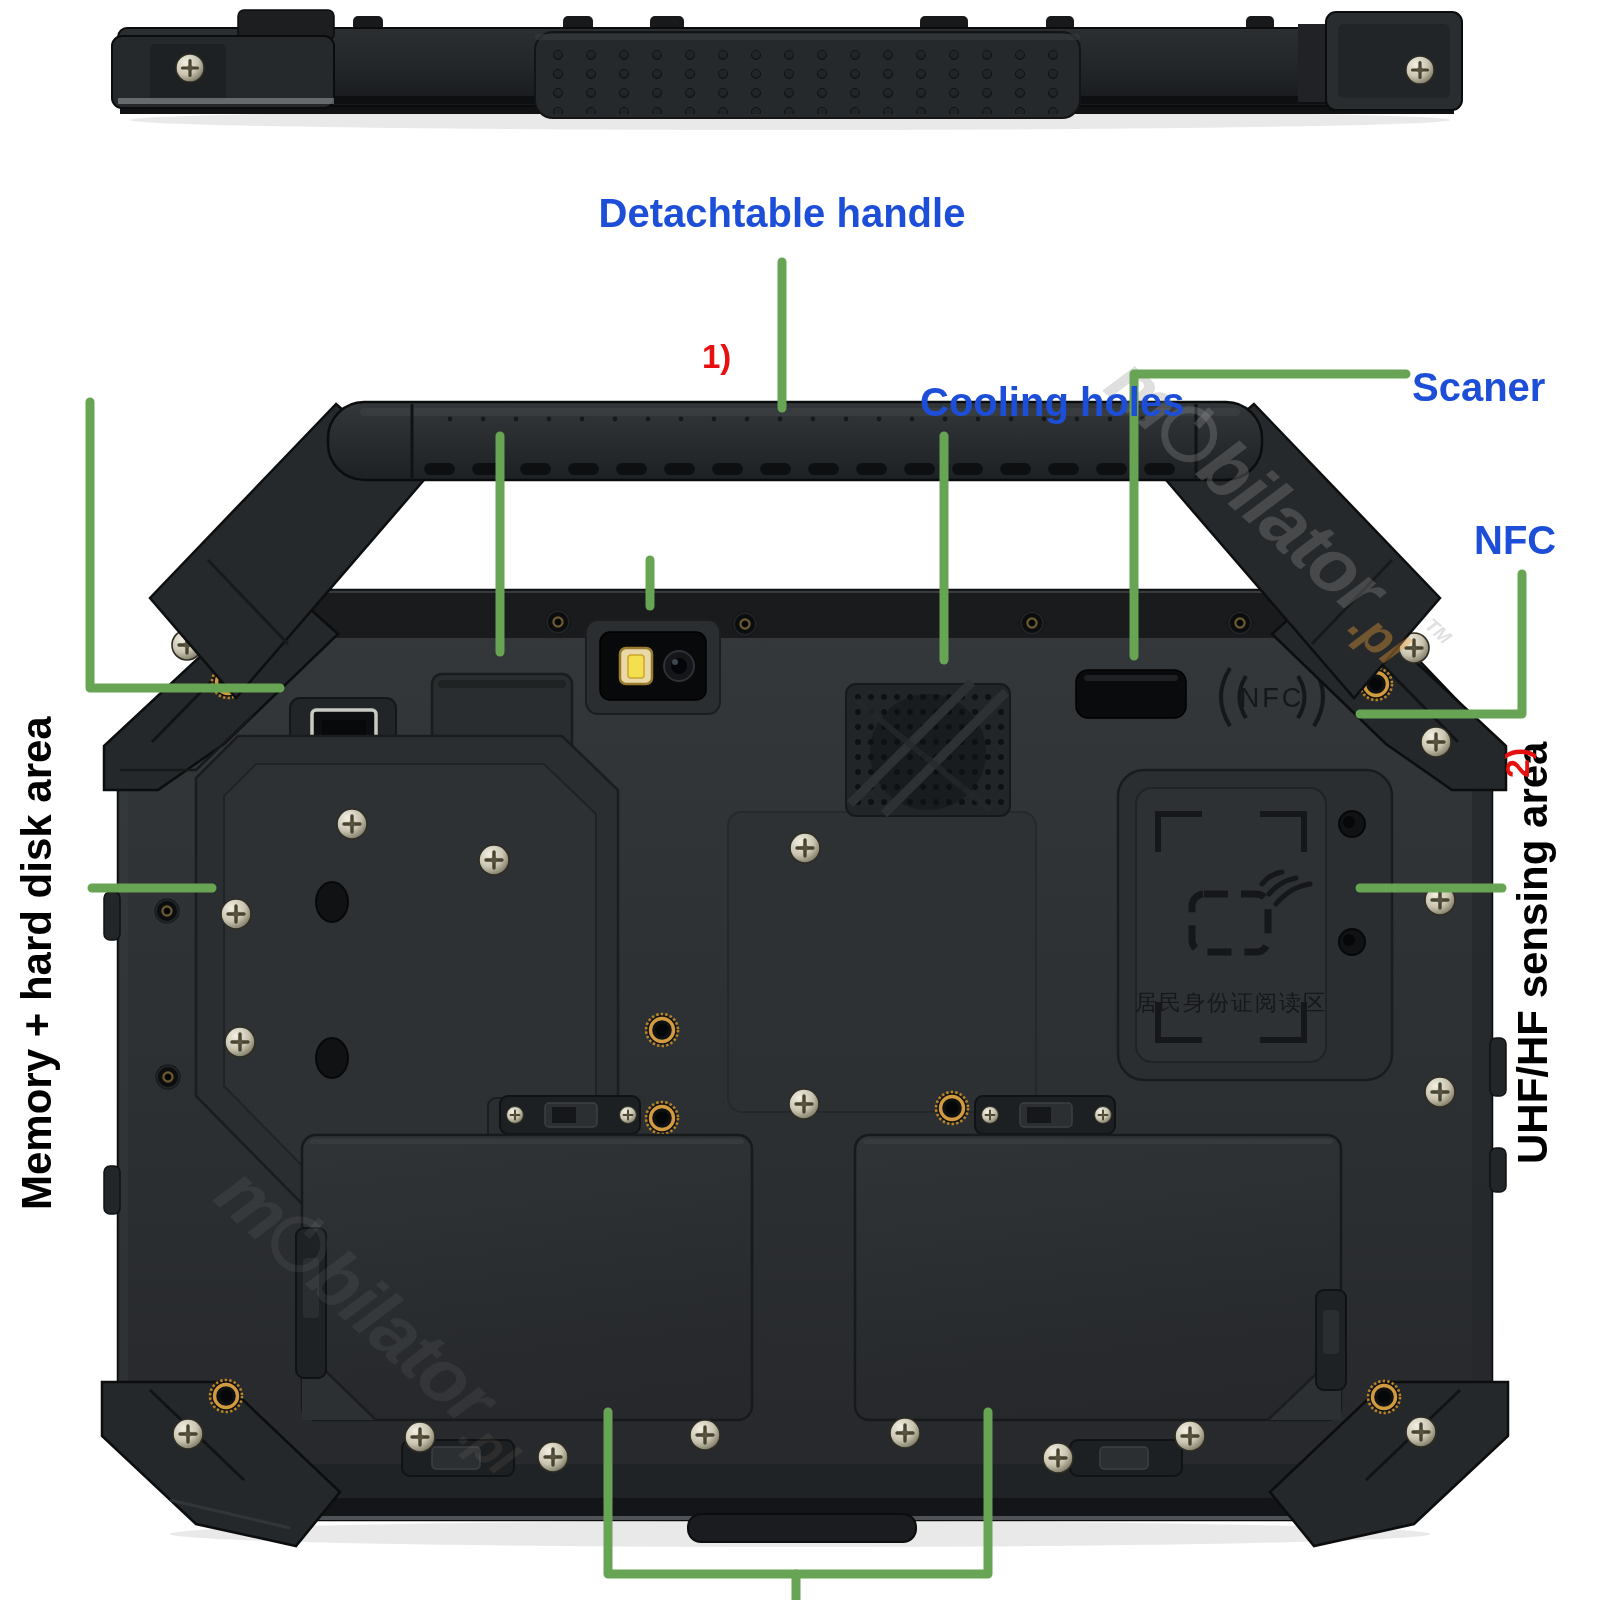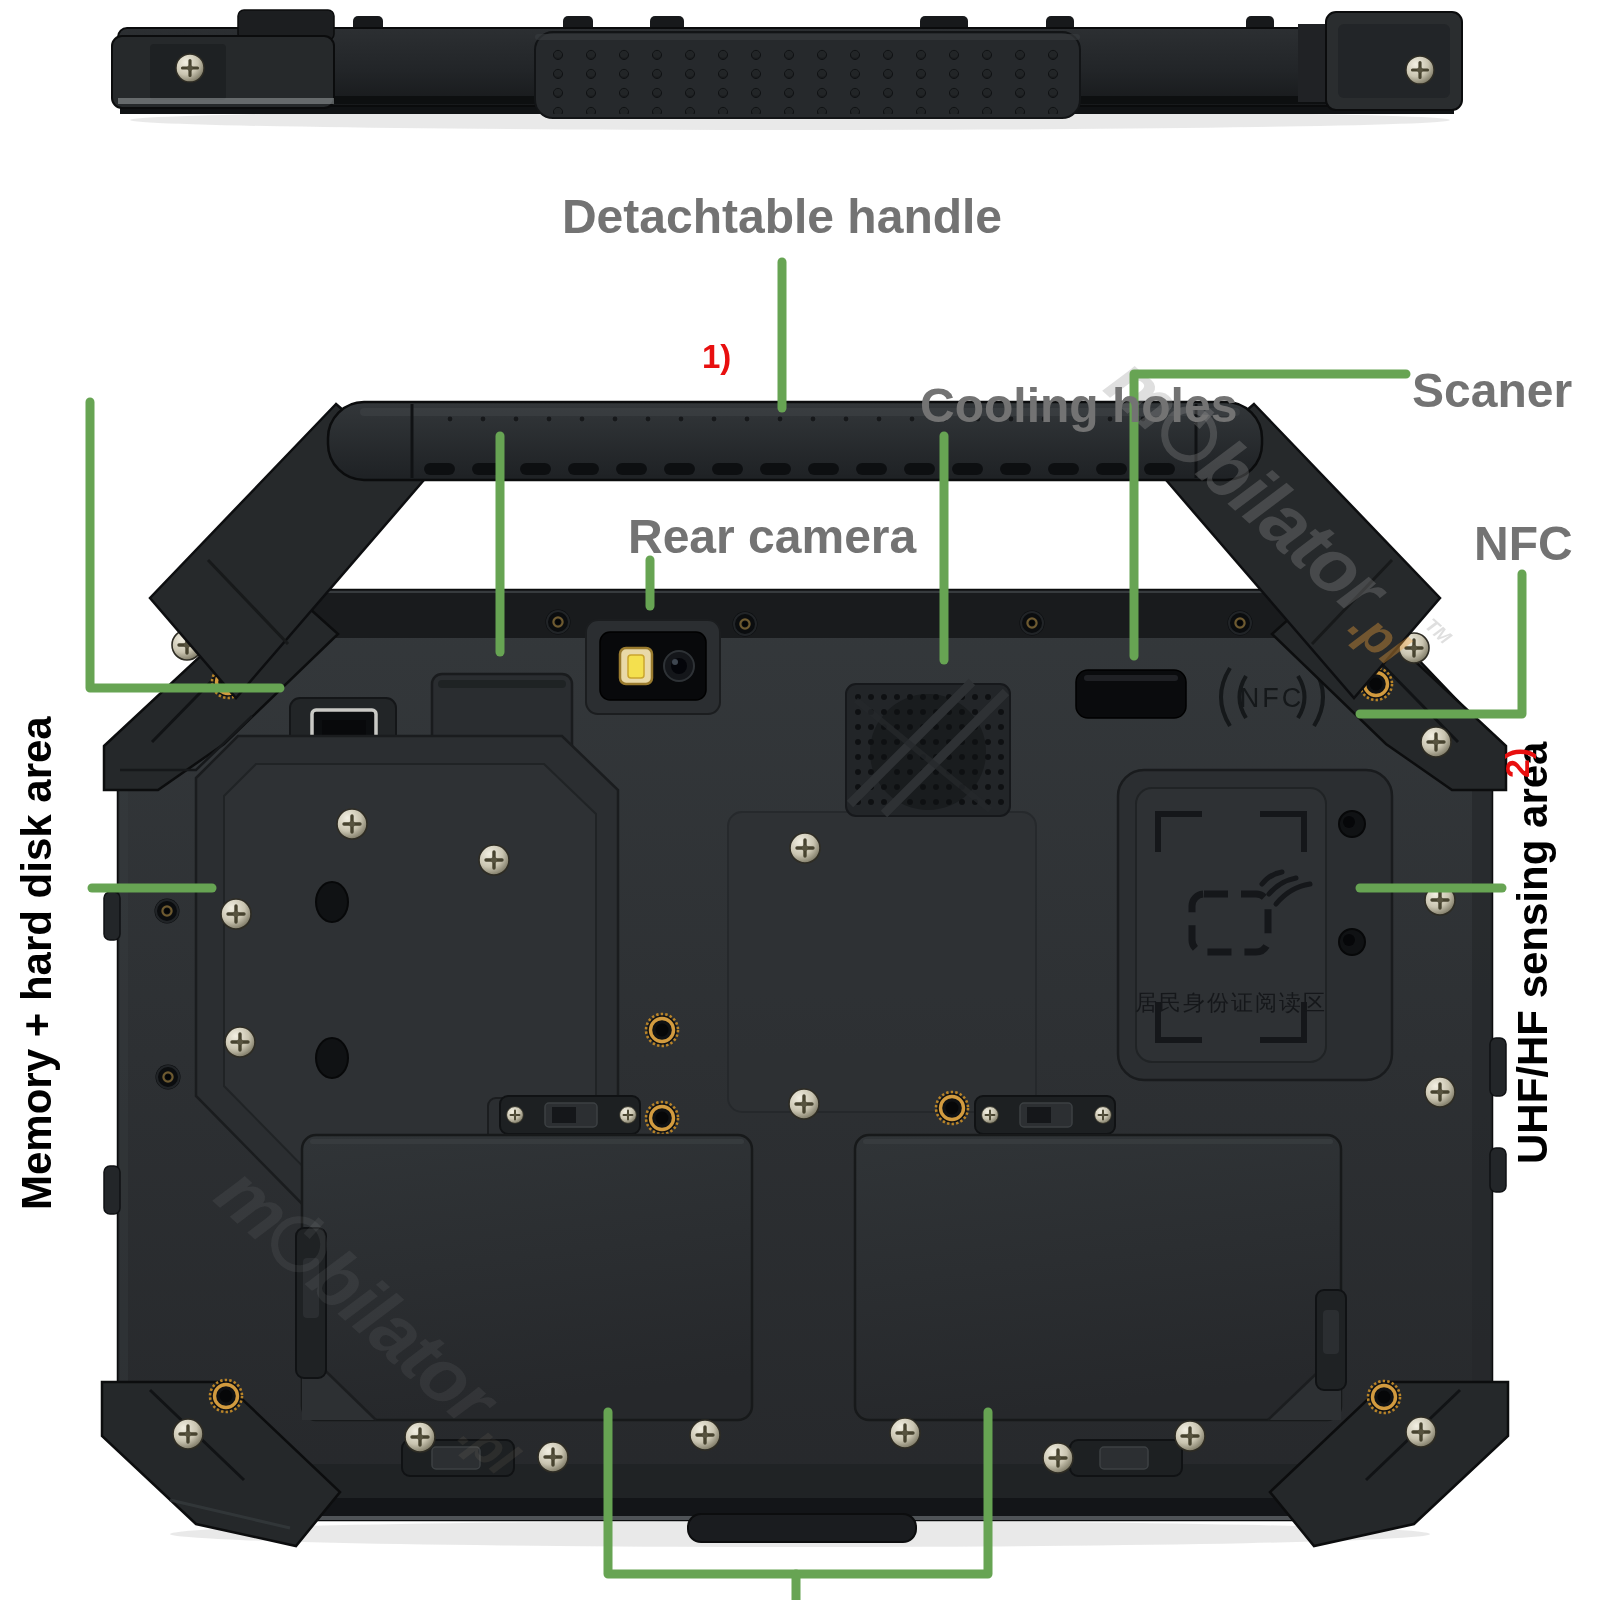--- a/index.html
+++ b/index.html
@@ -1,19 +1,19 @@
 <!DOCTYPE html>
 <html><head>
 <meta charset="utf-8">
 <style>
   html,body{margin:0;padding:0;background:#fff;}
   .stage{position:relative;width:1600px;height:1600px;background:#ffffff;overflow:hidden;
          font-family:"Liberation Sans",sans-serif;}
   .stage svg{position:absolute;left:0;top:0;}
-  .lbl{position:absolute;font-weight:bold;font-size:48px;color:#737373;white-space:nowrap;line-height:1.05;}
+  .lbl{position:absolute;font-weight:bold;font-size:40px;color:#1d4ed8;white-space:nowrap;line-height:1.05;}
   .lbl.center{transform:translateX(-50%);}
   .sup{position:absolute;font-weight:bold;font-size:33px;color:#e80f0f;white-space:nowrap;}
   .vlbl{position:absolute;font-weight:bold;font-size:42px;color:#000;white-space:nowrap;
         transform:rotate(-90deg);transform-origin:0 0;line-height:1;}
   .vsup{position:absolute;font-weight:bold;font-size:34px;color:#e80f0f;white-space:nowrap;
         transform:rotate(-90deg);transform-origin:0 0;}
   
   .wm{position:absolute;font-style:italic;font-weight:bold;letter-spacing:-2px;white-space:nowrap;}
   .wm-top{left:1112px;top:38px;font-size:62px;color:rgba(150,150,150,0.62);}
   .wm-diag{left:1148px;top:338px;font-size:76px;color:rgba(150,150,150,0.30);
@@ -351,19 +351,18 @@
       <path d="M1360,888 H1502"></path>
       <path d="M608,1412 V1574 H988 V1412"></path>
       <path d="M796,1574 V1626"></path>
     </g>
   </svg>
 
   <div class="lbl center" style="left:782px;top:192px;">Detachtable handle</div>
   <div class="sup" style="left:702px;top:338px;">1)</div>
   <div class="lbl" style="left:920px;top:381px;">Cooling holes</div>
   <div class="lbl" style="left:1412px;top:366px;">Scaner</div>
-  <div class="lbl" style="left:628px;top:512px;">Rear camera</div>
   <div class="lbl" style="left:1474px;top:519px;">NFC</div>
   <div class="vlbl" style="left:16px;top:1210px;">Memory + hard disk area</div>
   <div class="vlbl" style="left:1512px;top:1164px;">UHF/HF sensing area</div>
   <div class="vsup" style="left:1498px;top:778px;">2)</div>
 
 </div>
 
 </body></html>

